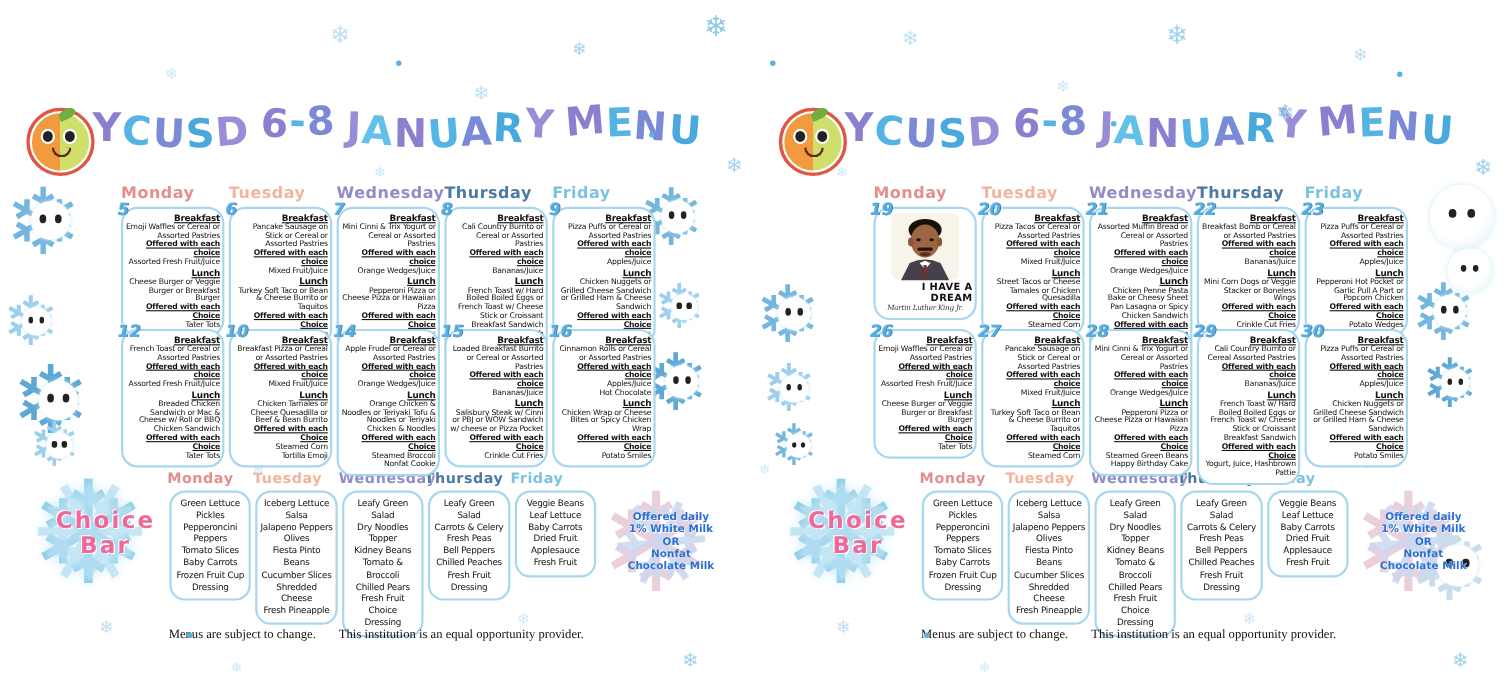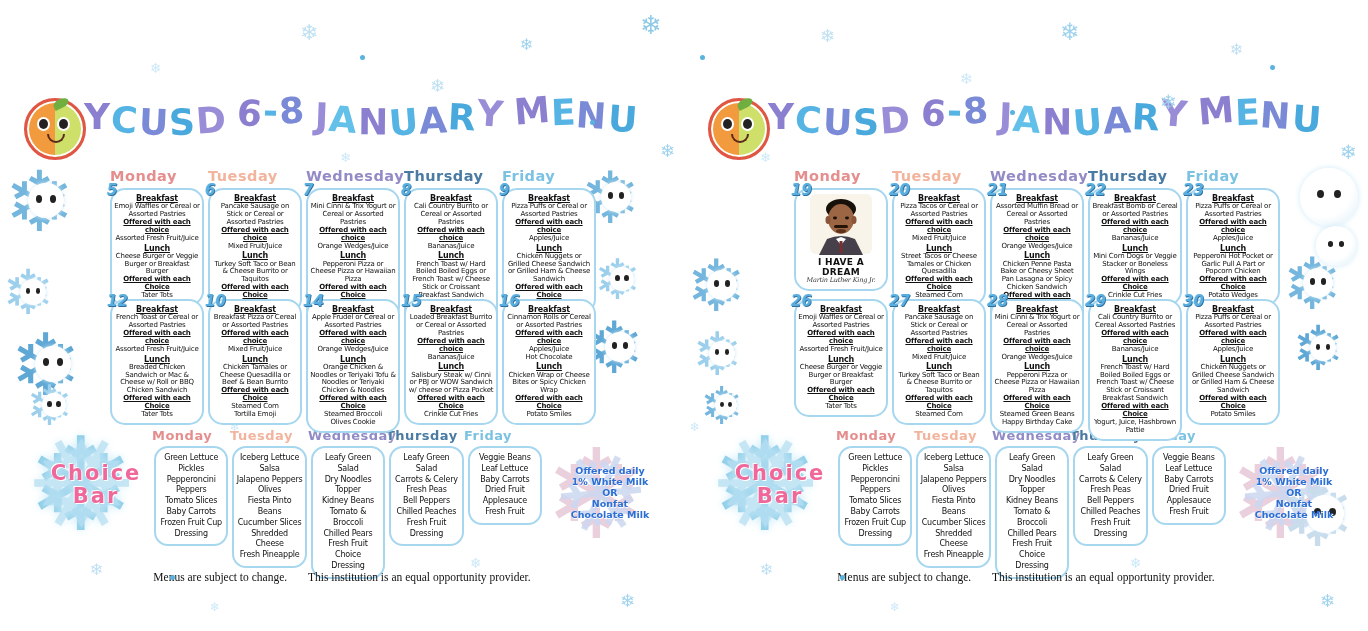--- a/index.html
+++ b/index.html
@@ -33,21 +33,21 @@
   .day-h{text-align:left;font-weight:bold;letter-spacing:0.5px;
     text-shadow:0 0 2px #ffffff;}
 
   
   .week-row{position:absolute;left:108px;display:flex;width:496px;}
   .week-row.w1{top:188px;} .week-row.w2{top:299px;}
   .cardwrap{position:relative;width:98px;}
   .daynum{position:absolute;left:-1px;top:-7px;z-index:3;font-size:15px;font-weight:bold;
     color:#5aaede;text-shadow:0.7px 0.7px 0 #2f6f9f, -0.5px -0.5px 0 #bfe4f7;font-style:italic;}
   .mcard{position:relative;margin:0 2px;background:#fff;border:2px solid #a6d7ef;border-radius:15px;
-    min-height:103px;padding:3px 2px 4px;box-sizing:border-box;text-align:center;
+    min-height:103px;padding:3px 2px 4px;box-sizing:border-box;text-align:right;
     font-size:7px;line-height:1.13;letter-spacing:-0.2px;color:#111;z-index:2;}
   .mh{font-size:8px;font-weight:bold;text-decoration:underline;margin-top:1px;}
   .mn{text-decoration:underline;font-weight:bold;}
   .mt{}
   .mlk{display:flex;flex-direction:column;align-items:center;justify-content:center;}
   .mlkimg{width:64px;height:62px;}
   .mlkcap{font-size:9px;font-weight:bold;letter-spacing:0.3px;margin-top:2px;}
   .mlksub{font-size:6.5px;font-family:"DejaVu Serif","Liberation Serif",serif;font-style:italic;color:#333;}
 
   
@@ -214,21 +214,21 @@
           <span class="daynum">14</span>
           <div class="mcard">
             <div class="mh">Breakfast</div>
             <div class="mt">Apple Frudel or Cereal or Assorted Pastries</div>
             <div class="mn">Offered with each choice</div>
             <div class="mt">Orange Wedges/Juice</div>
             <div class="mh">Lunch</div>
             <div class="mt">Orange Chicken &amp; Noodles or Teriyaki Tofu &amp; Noodles or Teriyaki Chicken &amp; Noodles</div>
             <div class="mn">Offered with each Choice</div>
             <div class="mt">Steamed Broccoli</div>
-            <div class="mt">Olives Cookie</div>
+            <div class="mt">Nonfat Cookie</div>
           </div>
         </div>
         <div class="cardwrap">
           <span class="daynum">15</span>
           <div class="mcard">
             <div class="mh">Breakfast</div>
             <div class="mt">Loaded Breakfast Burrito or Cereal or Assorted Pastries</div>
             <div class="mn">Offered with each choice</div>
             <div class="mt">Bananas/Juice</div>
             <div class="mh">Lunch</div>

